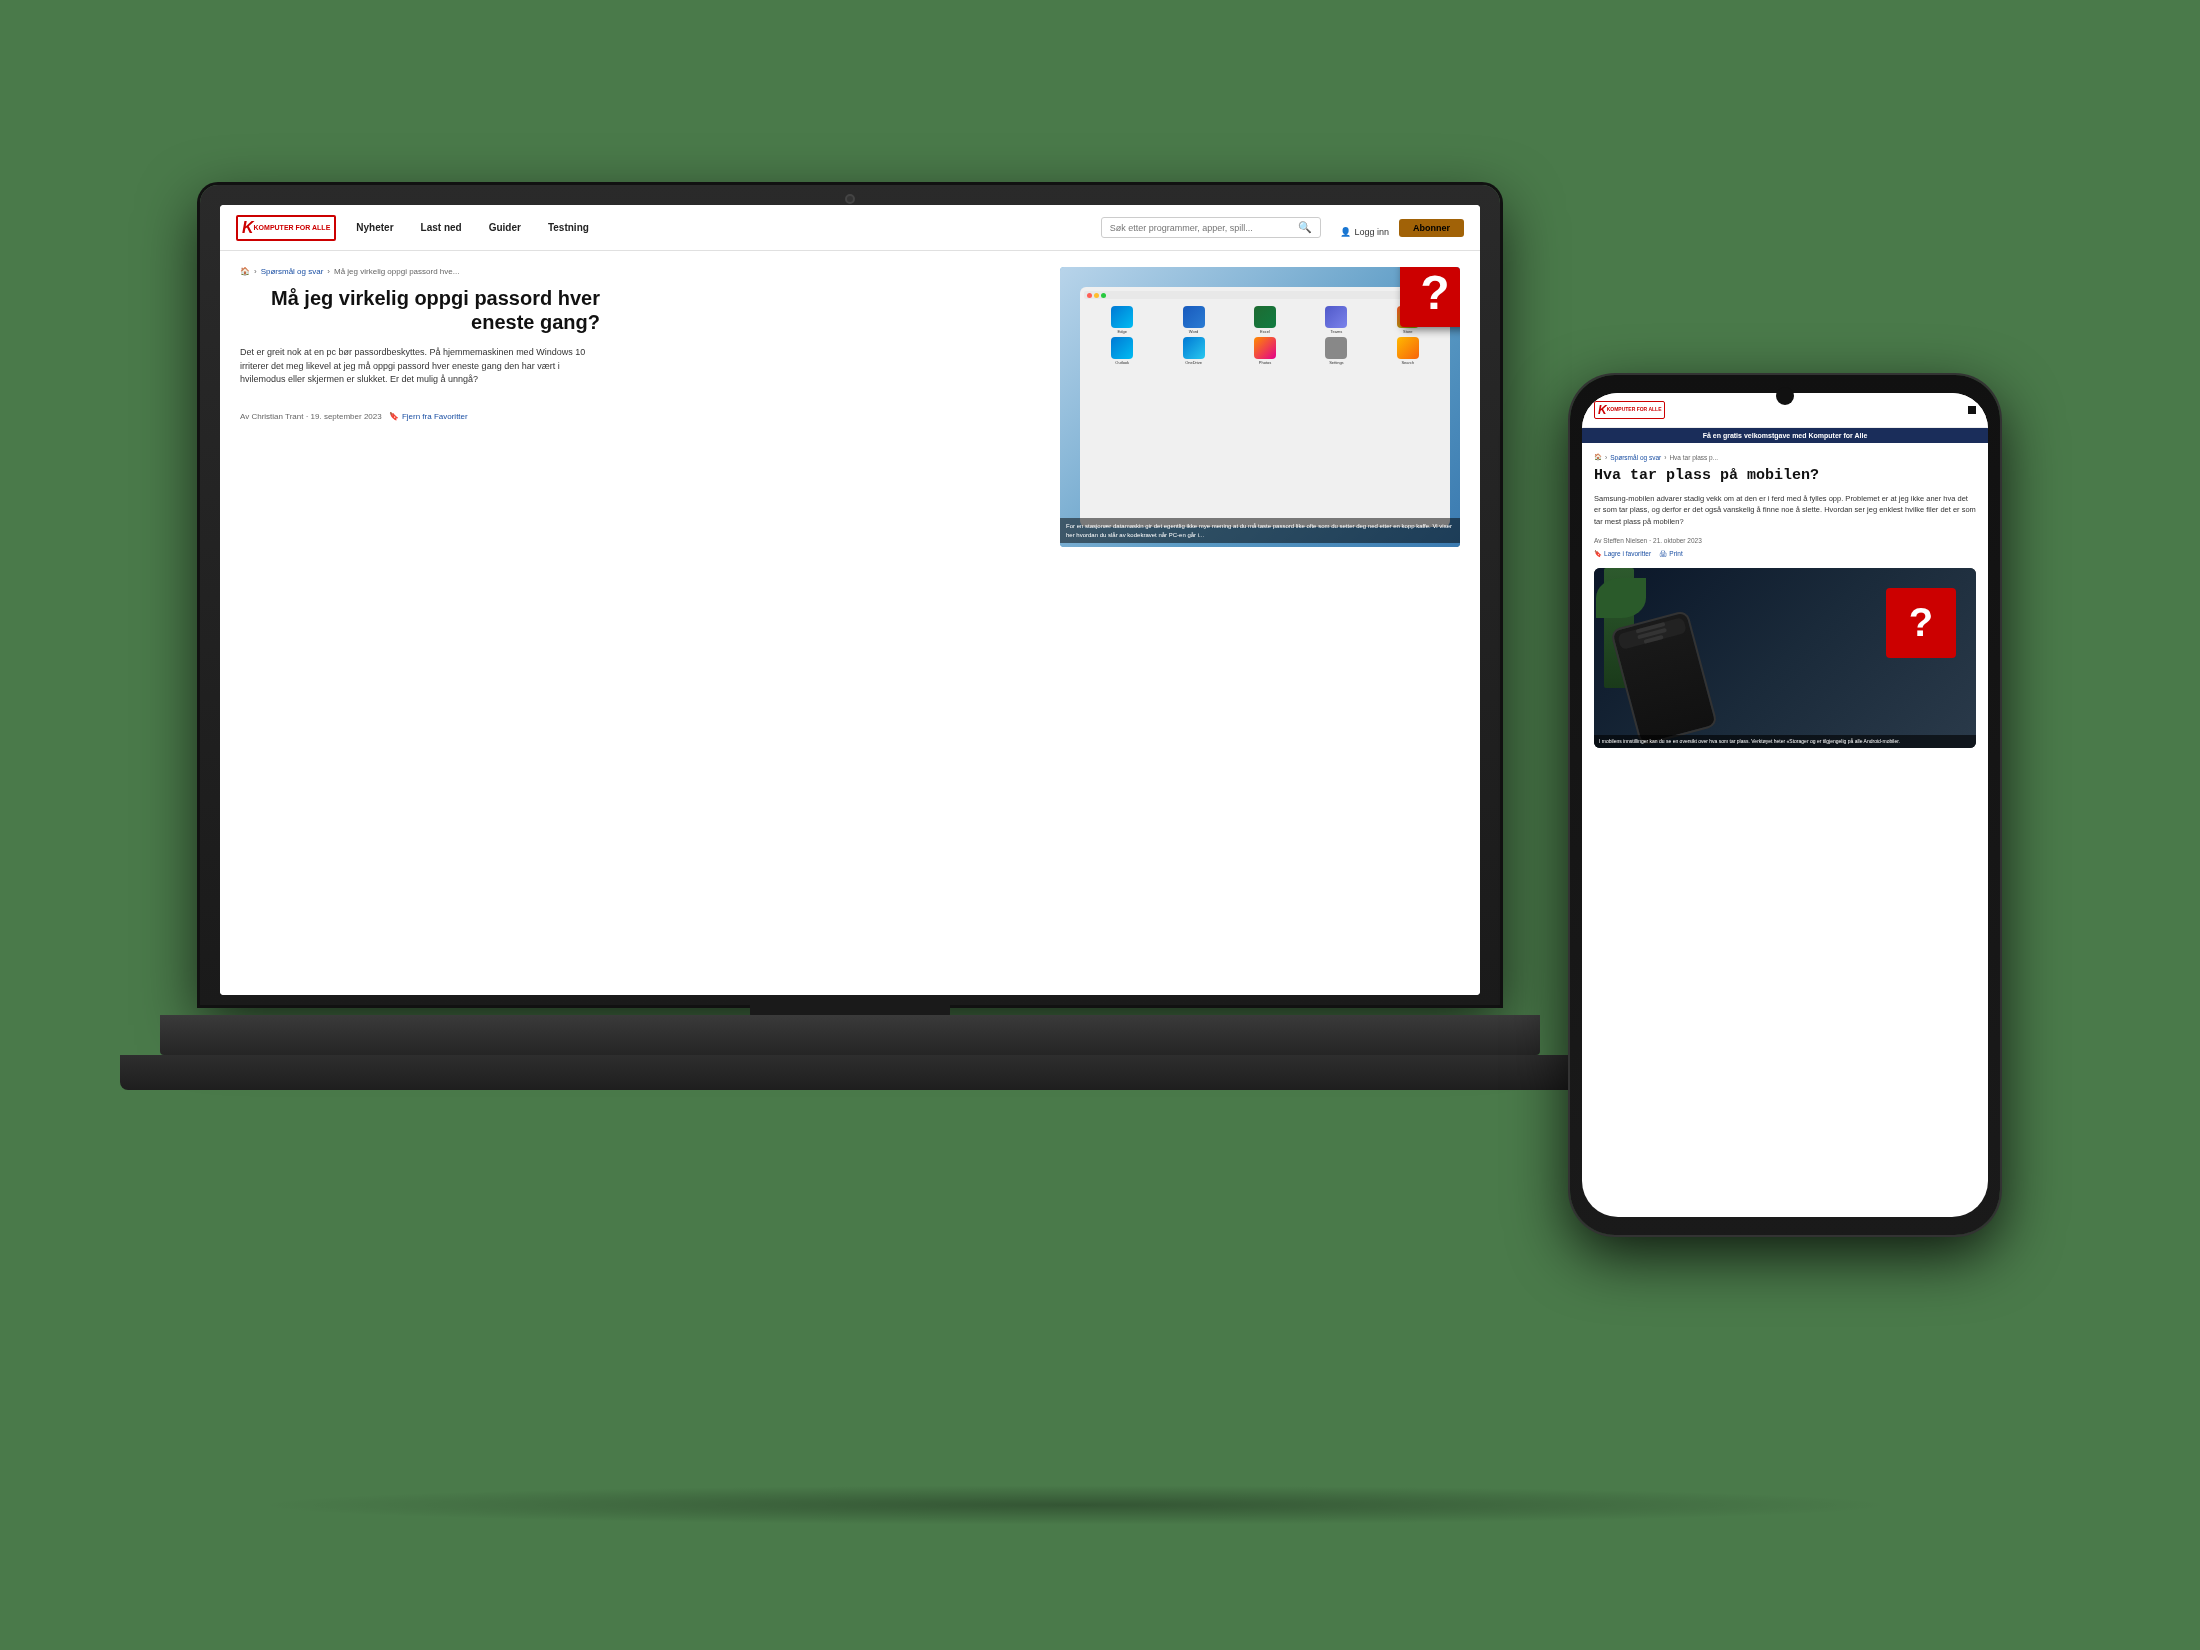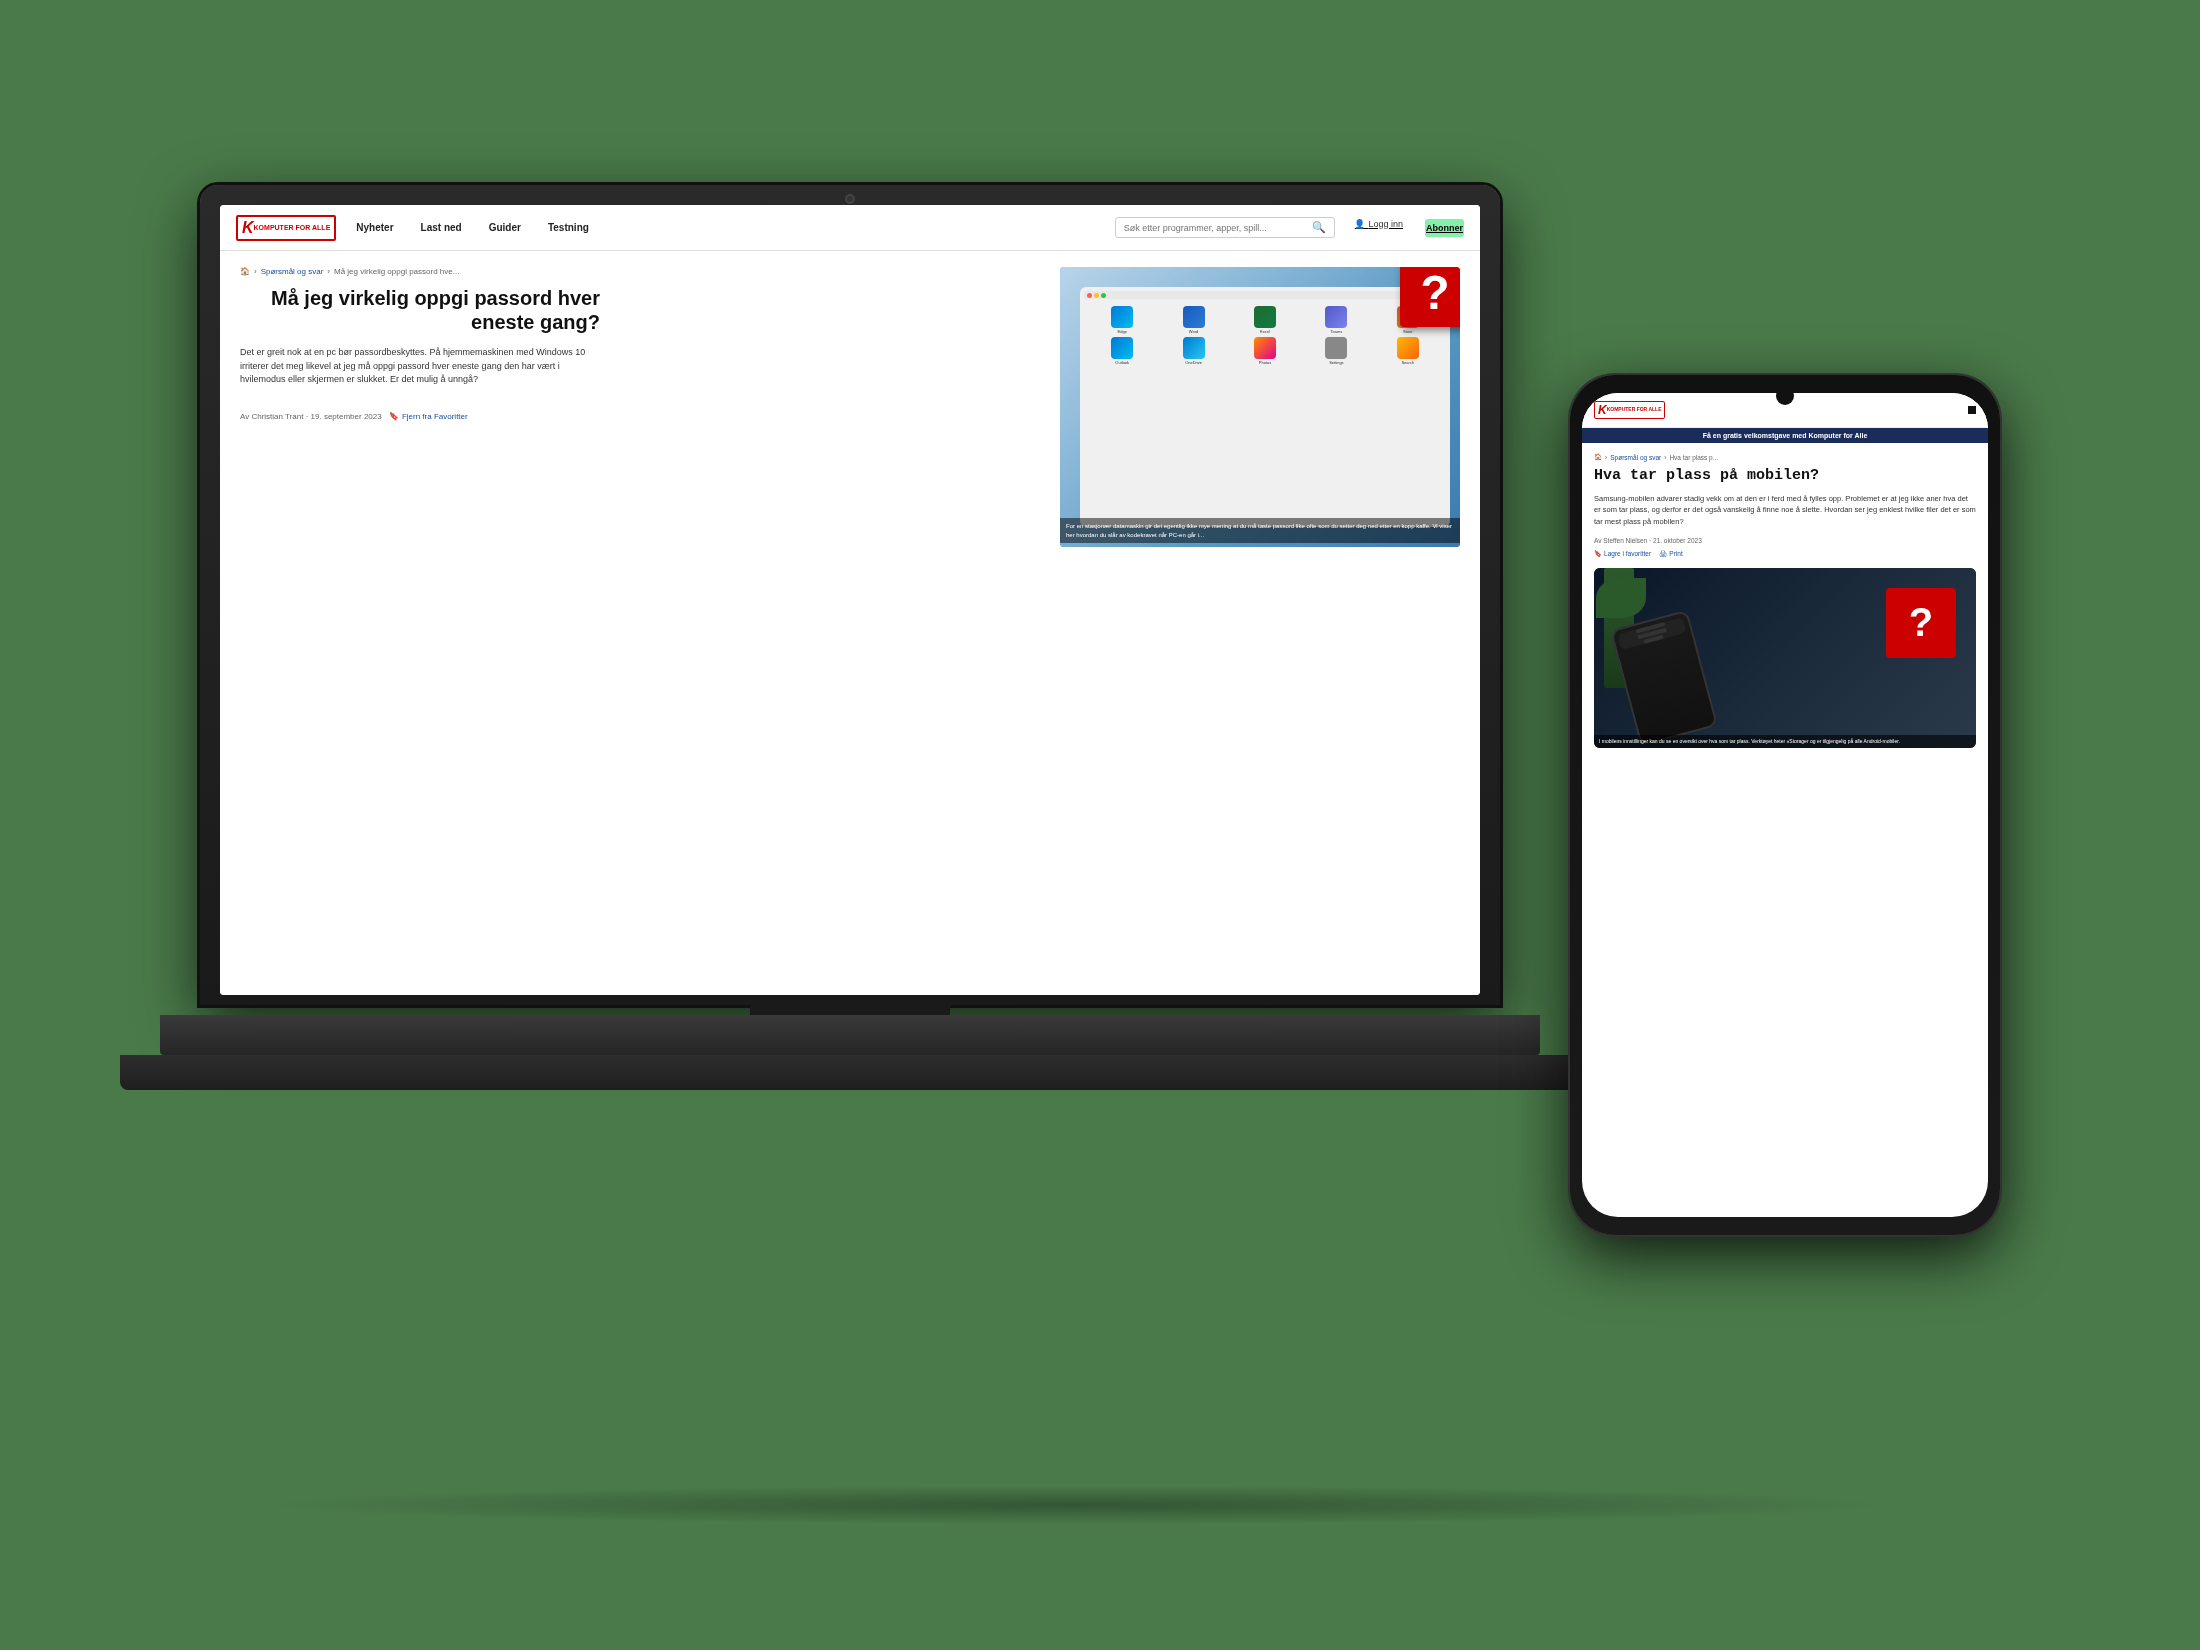--- a/index.html
+++ b/index.html
@@ -171,38 +171,37 @@
       background: transparent;
     }
 
     .search-icon-svg {
       color: #666;
       font-size: 11px;
     }
 
     .header-actions {
       display: flex;
-      align-items: flex-start;
-      gap: 22px;
-      text-decoration: underline;
+      align-items: flex-end;
+      gap: 10px;
     }
 
     .login-btn {
       font-size: 9px;
       color: #333;
       cursor: pointer;
       white-space: nowrap;
     }
 
     .subscribe-btn {
-      background: #86efac;
+      background: #a16207;
       color: #000;
       font-size: 9px;
       font-weight: bold;
-      padding: 4px 1px;
+      padding: 4px 14px;
       border-radius: 3px;
       cursor: pointer;
       white-space: nowrap;
     }
 
     .promo-bar {
       background: #1a2d5a;
       color: #fff;
       font-size: 9px;
       text-align: center;

